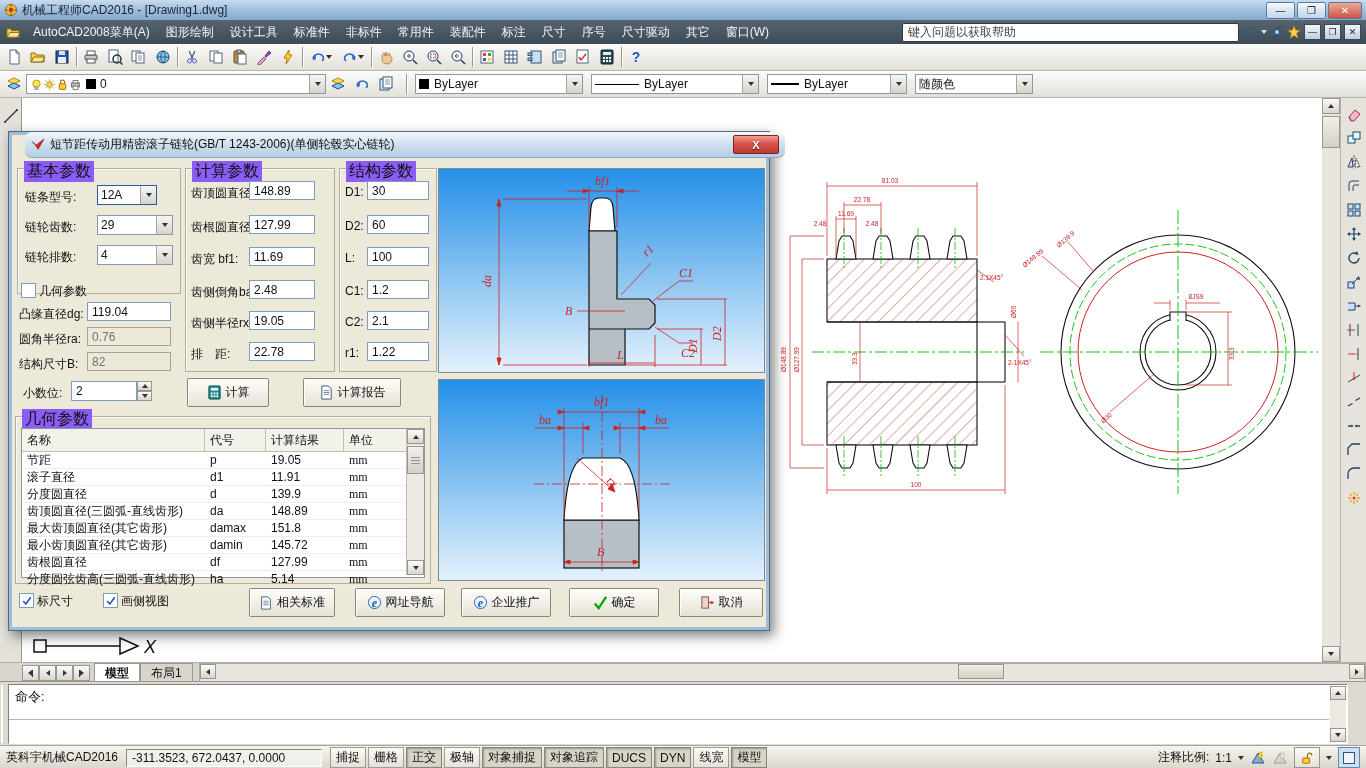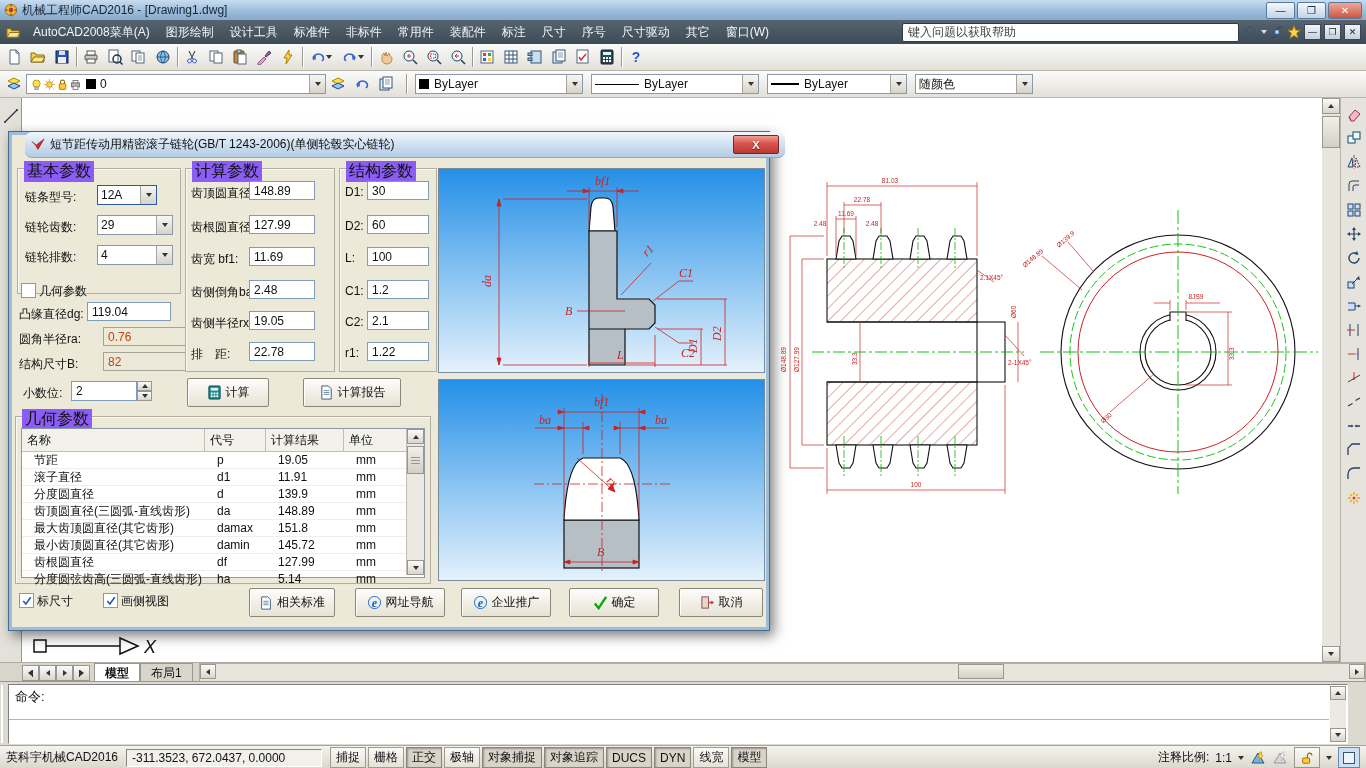--- a/index.html
+++ b/index.html
@@ -30,30 +30,30 @@
   .sb{background:#e8e5de;}
   .sb-btn{background:linear-gradient(#fbfbfa,#d8d5cc);border:1px solid #9a978e;display:flex;align-items:center;justify-content:center;box-sizing:border-box;}
   .sb-thumb{background:linear-gradient(#f2f0ea,#d2cfc6);border:1px solid #9a978e;box-sizing:border-box;}
   
   .dlg{left:8px;top:131px;width:760px;height:498px;background:#ece9d8;border:1px solid #4a6a8a;outline:3px solid #9fbcd8;outline-offset:-4px;box-shadow:4px 5px 12px rgba(0,0,0,.5);}
   .dlg-title{left:16px;top:0;width:760px;height:26px;background:linear-gradient(#f2f7fc,#cfe0f0 50%,#b4cce4);border-bottom:1px solid #8aa8c6;display:flex;align-items:center;box-sizing:border-box;padding:0 6px;border-radius:7px;}
   .dlg-close{margin-left:auto;width:44px;height:17px;background:linear-gradient(#f2a090,#d9534f 45%,#b93a30);border:1px solid #7a241e;border-radius:2px;color:#fff;font-weight:bold;font-size:11px;display:flex;align-items:center;justify-content:center;text-shadow:0 1px 1px #600;}
   .grp{border:1px solid #b2afa2;box-shadow:inset 1px 1px 0 #fbfaf6;}
   .leg{position:absolute;top:-8px;left:6px;background:#8b5cf6;padding:0 3px;font-size:16px;}
   .inp{background:#fff;border:1px solid #7f9db9;font-size:12px;box-sizing:border-box;padding:1px 4px;display:flex;align-items:center;}
-  .inp.dis{background:#ece9d8;color:#c2410c;border-color:#a5a298;margin-left:16px;}
+  .inp.dis{background:#ece9d8;color:#737373;border-color:#a5a298;}
   .lbl{white-space:nowrap;}
   .btn{background:linear-gradient(#fdfdfb,#e6e2d4);border:1px solid #8a877a;border-radius:2px;box-shadow:inset 1px 1px 0 #fff;display:flex;align-items:center;justify-content:center;gap:4px;font-size:12px;}
   .chk{width:13px;height:13px;background:#fff;border:1px solid #7f9db9;display:inline-flex;align-items:center;justify-content:center;}
   .gtbl{background:#fff;border:1px solid #8a98a8;}
   .gth{display:flex;height:22px;background:#f2f1ea;border-bottom:1px solid #c2bfb2;align-items:center;}
   .gth span{border-right:1px solid #c2bfb2;height:100%;display:flex;align-items:center;padding-left:5px;box-sizing:border-box;}
-  .gtr{display:flex;height:16px;align-items:center;border-bottom:1px solid #efeee8;justify-content:center;}
+  .gtr{display:flex;height:16px;align-items:center;border-bottom:1px solid #efeee8;}
   .gtr span{padding-left:5px;box-sizing:border-box;overflow:hidden;white-space:nowrap;}
-  .c0{width:183px;}.c1{width:61px;}.c2{width:78px;}.c3{width:48px;}
+  .c0{width:183px;}.c1{width:61px;}.c2{width:78px;}.c3{width:48px;font-family:Liberation Serif, serif;}
   .preview{background:linear-gradient(#2490e8,#8ec6f2 55%,#e4f1fc);border:1px solid #7a8a9a;}
   
   .tab{height:18px;display:flex;align-items:center;padding:0 10px;border:1px solid #9a978e;border-bottom:none;background:#d8d5cc;font-size:12px;}
   .tab.active{background:#fff;font-weight:bold;}
   .tgl{height:19px;display:flex;align-items:center;justify-content:center;padding:0 5px;border:1px solid #a09c90;background:linear-gradient(#fbfaf8,#e4e1d8);font-size:12px;white-space:nowrap;}
   .tgl.on{background:#d8d4c8;box-shadow:inset 1px 1px 2px rgba(0,0,0,.3);border-color:#8a8678;}
 </style>
 </head>
 <body>
 

